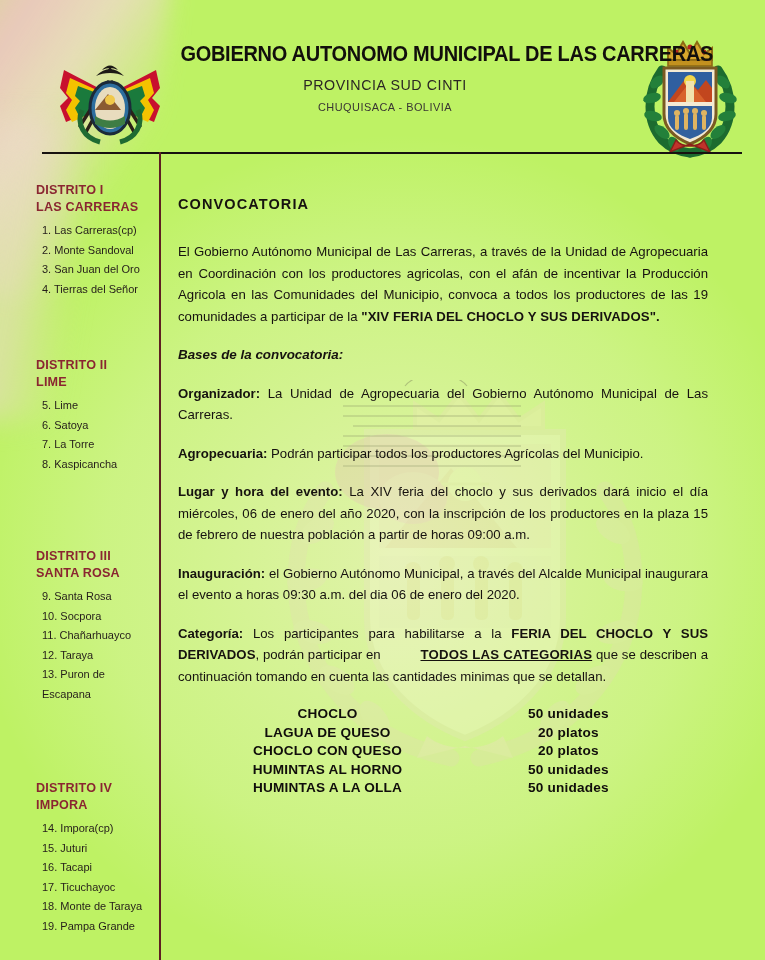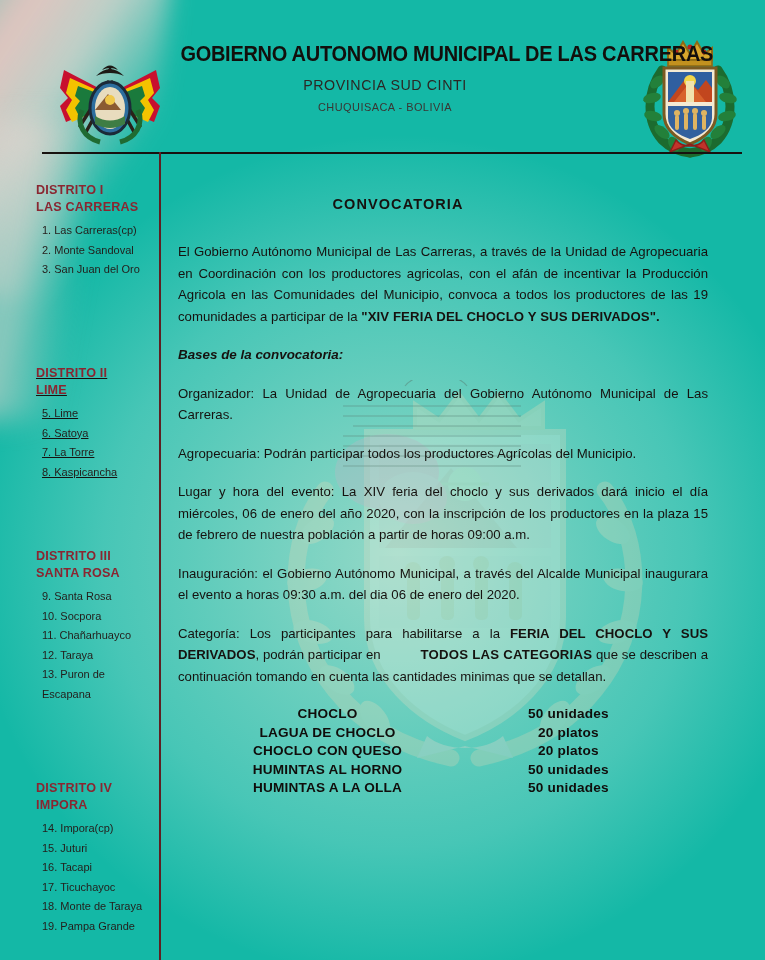--- a/index.html
+++ b/index.html
@@ -9,21 +9,21 @@
     background:#ffffff;
     font-family:"Liberation Sans", sans-serif;
     color:#15120f;
     overflow:hidden;
     position:relative;
   }
 
   
   .page{
     position:absolute;inset:0;
-    background:#14b8a6;
+    background:#bef264;
     overflow:hidden;
   }
   .flare{
     position:absolute;
     left:-70px;top:-120px;
     width:230px;height:420px;
     background:linear-gradient(118deg,
         rgba(255,255,255,0) 0%,
         rgba(236,197,192,.95) 34%,
         rgba(244,216,211,.75) 52%,
@@ -131,43 +131,42 @@
     padding-left:42px;
     white-space:nowrap;
   }
   .d-list li.cont{}
 
   
   .main{
     position:absolute;left:178px;top:160px;width:530px;
   }
   .conv-title{
-    text-align:center;
     font-weight:bold;
     font-size:14.5px;
     letter-spacing:1.1px;
     color:#16120f;
     margin:36px 0 0 0;
     padding-right:90px;
   }
   .para{
     font-size:13.2px;
     line-height:21.5px;
     text-align:justify;
     color:#16120f;
     margin:0;
   }
   .p1{margin-top:29px;}
   .p1 .strong-q{font-weight:bold;letter-spacing:.1px;}
-  .lead{font-weight:normal;}
+  .lead{font-weight:bold;}
   .para + .para{margin-top:17px;}
   .bases{
     font-weight:bold;font-size:13.4px;margin-top:21px;font-style:italic;
   }
-  .uline{font-weight:bold;letter-spacing:.2px;margin-left:36px;}
+  .uline{text-decoration:underline;font-weight:bold;letter-spacing:.2px;margin-left:36px;}
   .caps-b{font-weight:bold;}
 
   
   .cat-table{
     margin-top:18px;
     margin-left:42px;
     width:420px;
     border-collapse:collapse;
   }
   .cat-table td{
@@ -349,24 +348,25 @@
 
     <div class="district" style="top:22px;">
       <div class="d-head">
         <span>DISTRITO I</span>
         <span class="line2">LAS CARRERAS</span>
       </div>
       <ul class="d-list">
         <li>1. Las Carreras(cp)</li>
         <li>2. Monte Sandoval</li>
         <li>3. San Juan del Oro</li>
+        <li>4. Tierras del Señor</li>
       </ul>
     </div>
 
-    <div class="district" style="top:205px;text-decoration:underline;">
+    <div class="district" style="top:197px;">
       <div class="d-head">
         <span>DISTRITO II</span>
         <span class="line2">LIME</span>
       </div>
       <ul class="d-list">
         <li>5. Lime</li>
         <li>6. Satoya</li>
         <li>7. La Torre</li>
         <li>8. Kaspicancha</li>
       </ul>
@@ -421,21 +421,21 @@
 
     <p class="para"><span class="lead">Categoría:</span><span> Los participantes para habilitarse  a la </span><span class="caps-b">FERIA DEL CHOCLO Y SUS DERIVADOS</span><span>, podrán participar   en </span><span class="uline">TODOS LAS CATEGORIAS</span><span> que se describen a continuación  tomando en cuenta las cantidades   minimas que se detallan.</span></p>
 
     <table class="cat-table">
       <tbody>
         <tr>
           <td>CHOCLO</td>
           <td class="qty">50 unidades</td>
         </tr>
         <tr>
-          <td>LAGUA DE CHOCLO</td>
+          <td>LAGUA DE QUESO</td>
           <td class="qty">20 platos</td>
         </tr>
         <tr>
           <td>CHOCLO CON QUESO</td>
           <td class="qty">20 platos</td>
         </tr>
         <tr>
           <td>HUMINTAS AL HORNO</td>
           <td class="qty">50 unidades</td>
         </tr>

